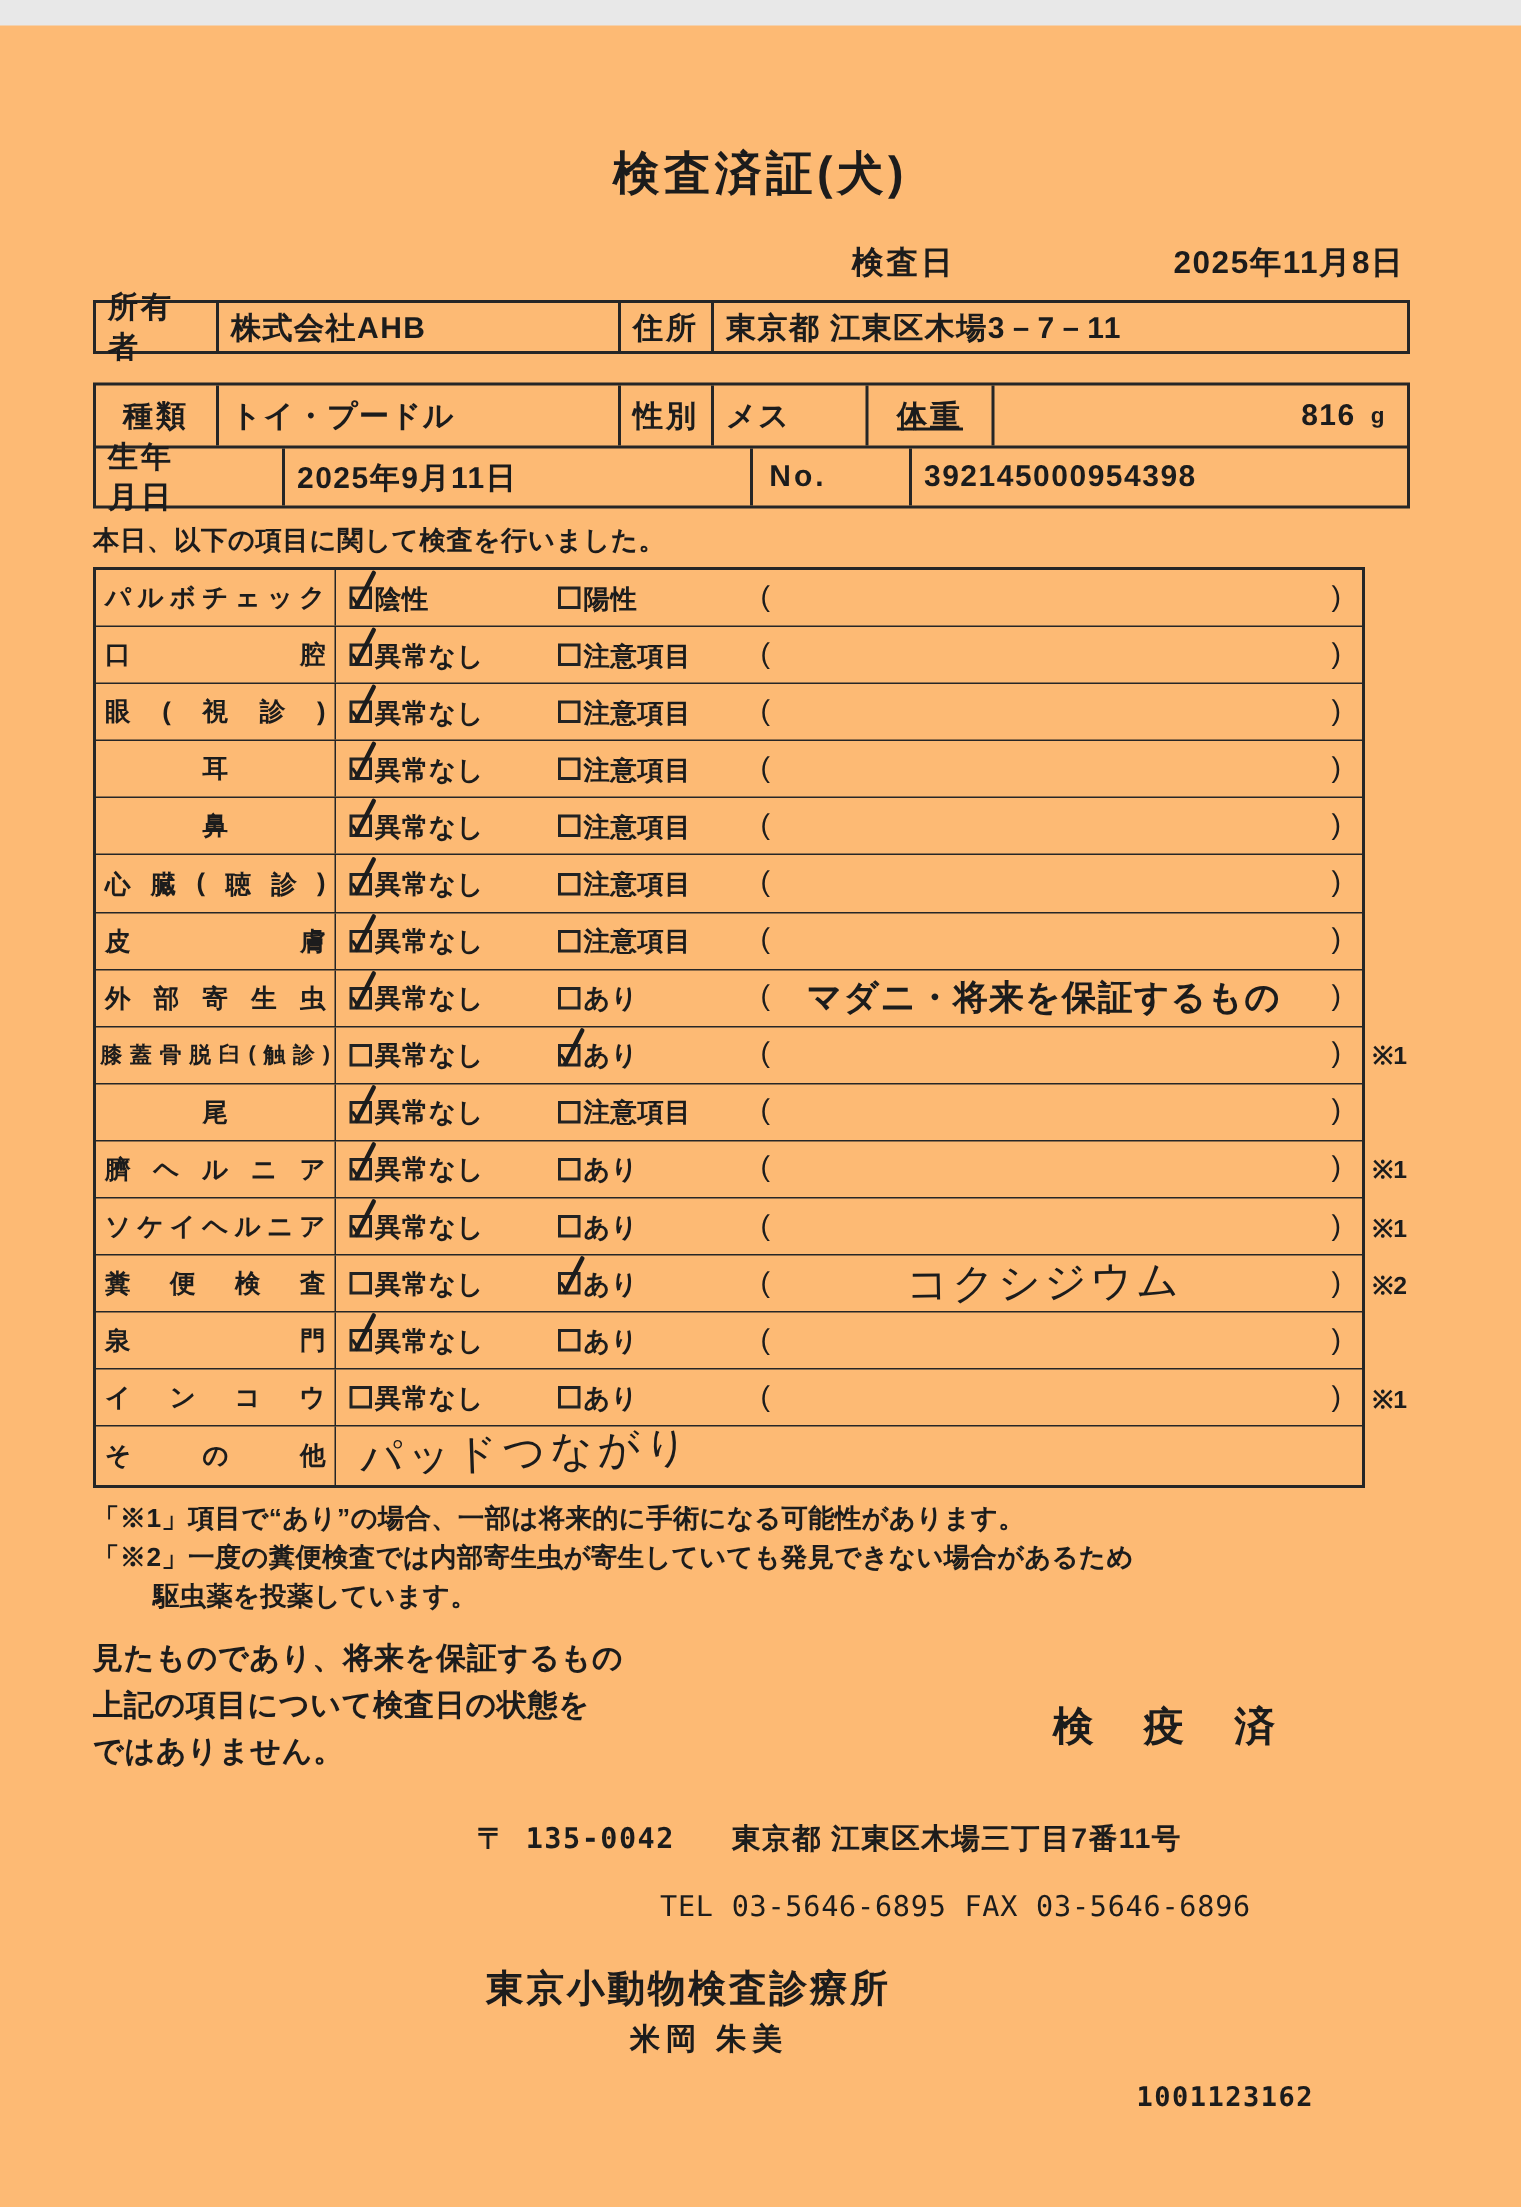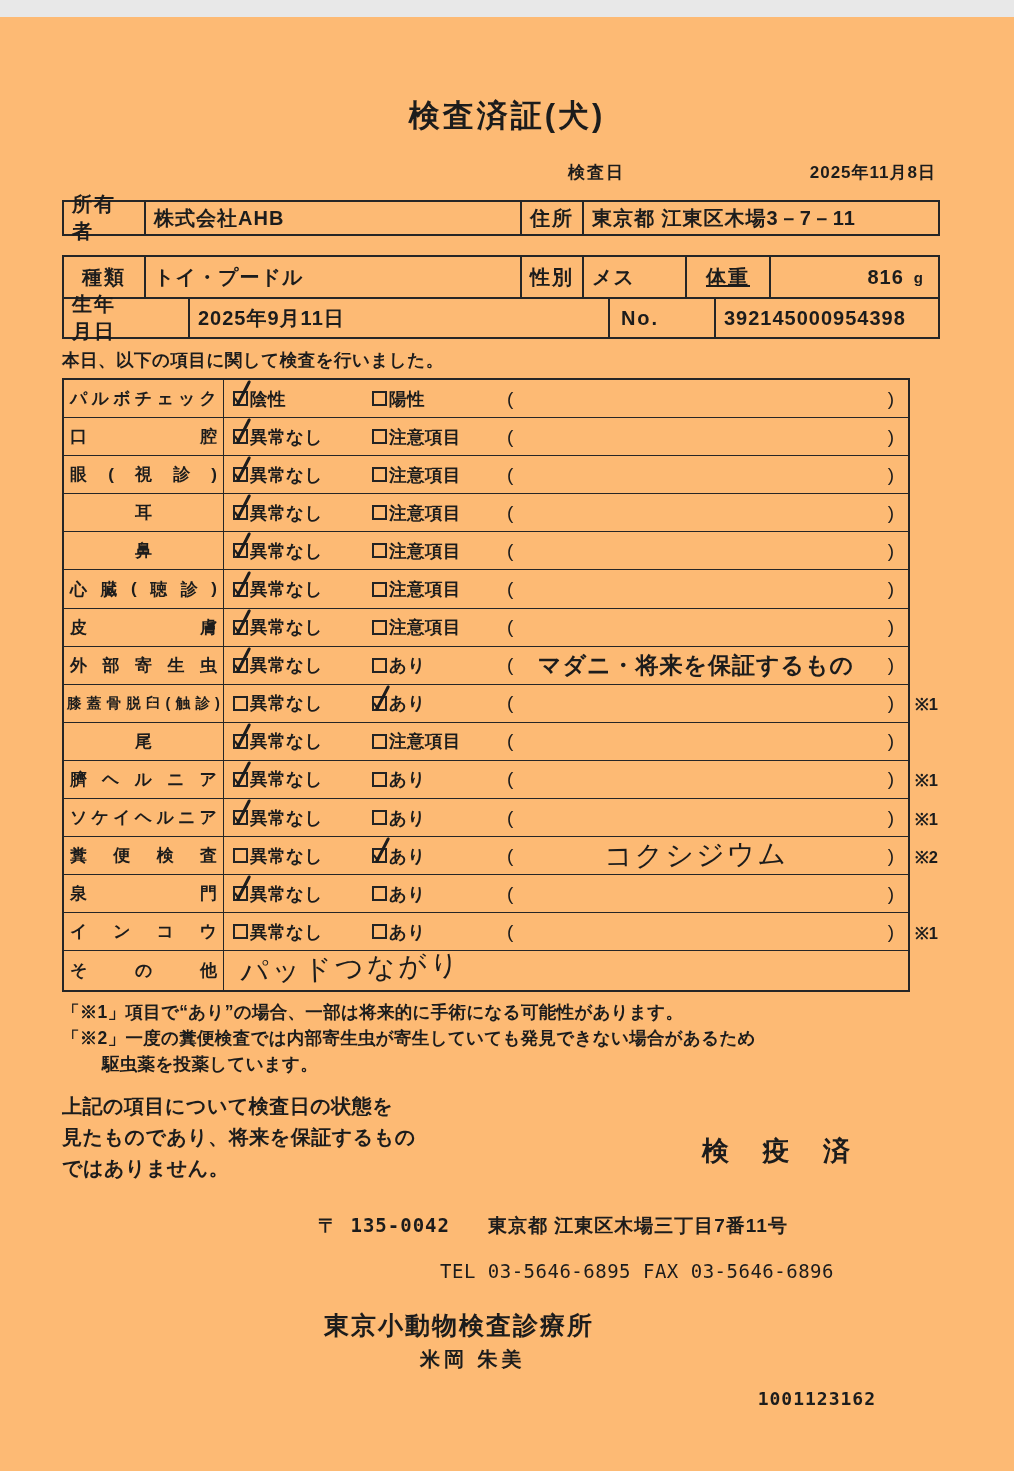--- a/index.html
+++ b/index.html
@@ -9,39 +9,39 @@
     position:relative; width:1014px; height:1471px; margin:17px auto;
     background:#fdba74; color:#1c1c1c; overflow:hidden;
   }
   .content { position:relative; margin-left:62px; width:878px; }
 
   
   .doc-title {
     padding-top:82px; text-align:center;
     font-size:31px; font-weight:700; letter-spacing:3px; line-height:34px;
   }
-  .date-row { position:relative; height:26px; margin-top:28px; font-size:17px; font-weight:600; }
+  .date-row { position:relative; height:26px; margin-top:28px; font-size:21px; font-weight:600; }
   .date-label { position:absolute; left:506px; top:0; letter-spacing:2px; }
   .date-value { position:absolute; right:4px; top:0; letter-spacing:1px; }
 
   
   .htable { margin-top:13px; border:2px solid #262626; }
   .hrow { display:flex; align-items:stretch; }
   .hrow + .hrow { border-top:2px solid #262626;gap:44px; }
   .hcell {
     display:flex; align-items:center; font-size:20px; font-weight:600;
     padding:0 8px; min-height:31px; letter-spacing:1px;
   }
   .hcell + .hcell { border-left:2px solid #262626; }
   .lab { justify-content:center; letter-spacing:2px; }
   .t1 .hrow { height:32px; }
   .t2 { margin-top:19px; }
   .t2 .hrow { height:40px; }
   .w-lab1 { width:80px; }
-  .w-val1 { width:376px; }
+  .w-val1 { width:268px; }
   .w-lab2 { width:62px;text-align:center; }
   .w-flex { flex:1; }
   .w-sex  { width:103px; }
   .w-wlab { width:84px;text-decoration:underline; }
   .weight-cell { justify-content:flex-end; padding-right:14px; }
   .weight-unit { font-size:15px; margin-left:10px; font-weight:600; }
 
   
   .intro { margin-top:9px; font-size:17.5px; font-weight:600; letter-spacing:0.5px; }
 
@@ -475,22 +475,22 @@
       </div>
 
     <div class="footnotes">
       <div>「※1」項目で“あり”の場合、一部は将来的に手術になる可能性があります。</div>
       <div>「※2」一度の糞便検査では内部寄生虫が寄生していても発見できない場合があるため</div>
       <div class="footnote-cont">駆虫薬を投薬しています。</div>
     </div>
 
     <div class="disclaimer-block">
       <div class="disclaimer">
+        <div>見たものであり、将来を保証するもの</div>
         <div>上記の項目について検査日の状態を</div>
-        <div>見たものであり、将来を保証するもの</div>
         <div>ではありません。</div>
       </div>
       <div class="stamp">検 疫 済</div>
     </div>
 
     <div class="postal-row">
       <span class="postal-code mono">〒 135-0042</span>
       <span class="clinic-address">東京都 江東区木場三丁目7番11号</span>
     </div>
     <div class="tel-row mono">TEL 03-5646-6895  FAX 03-5646-6896</div>

